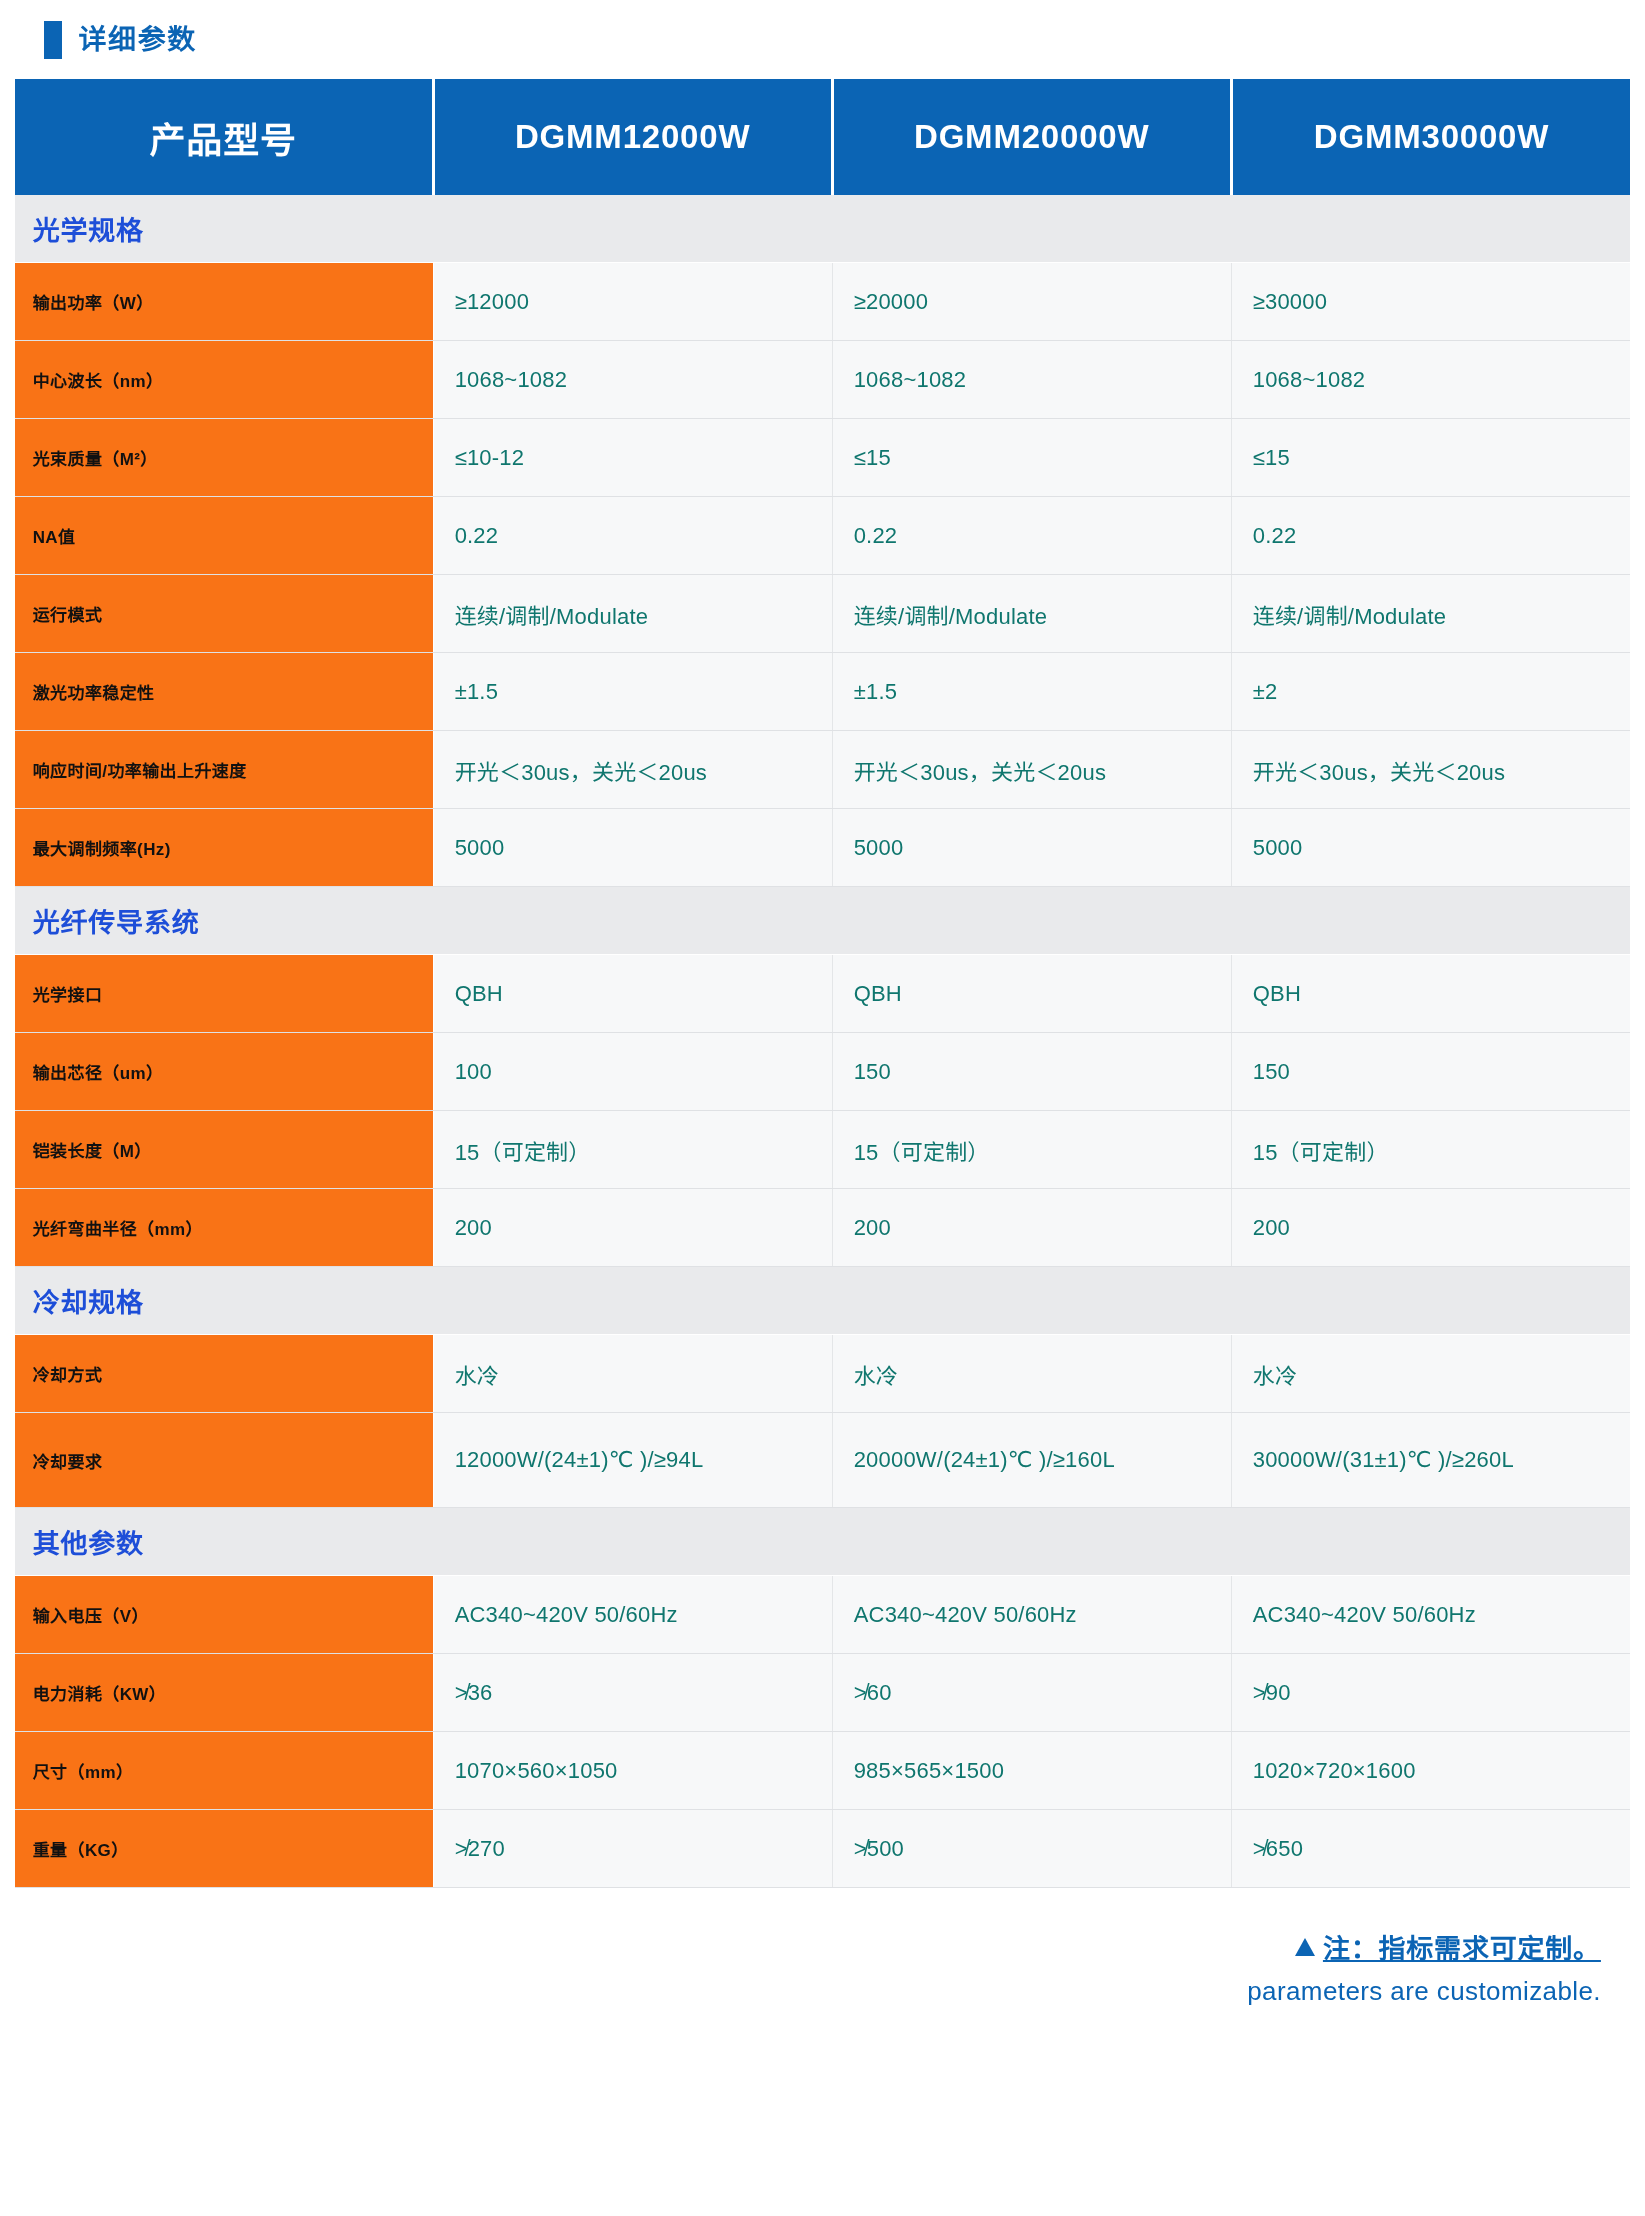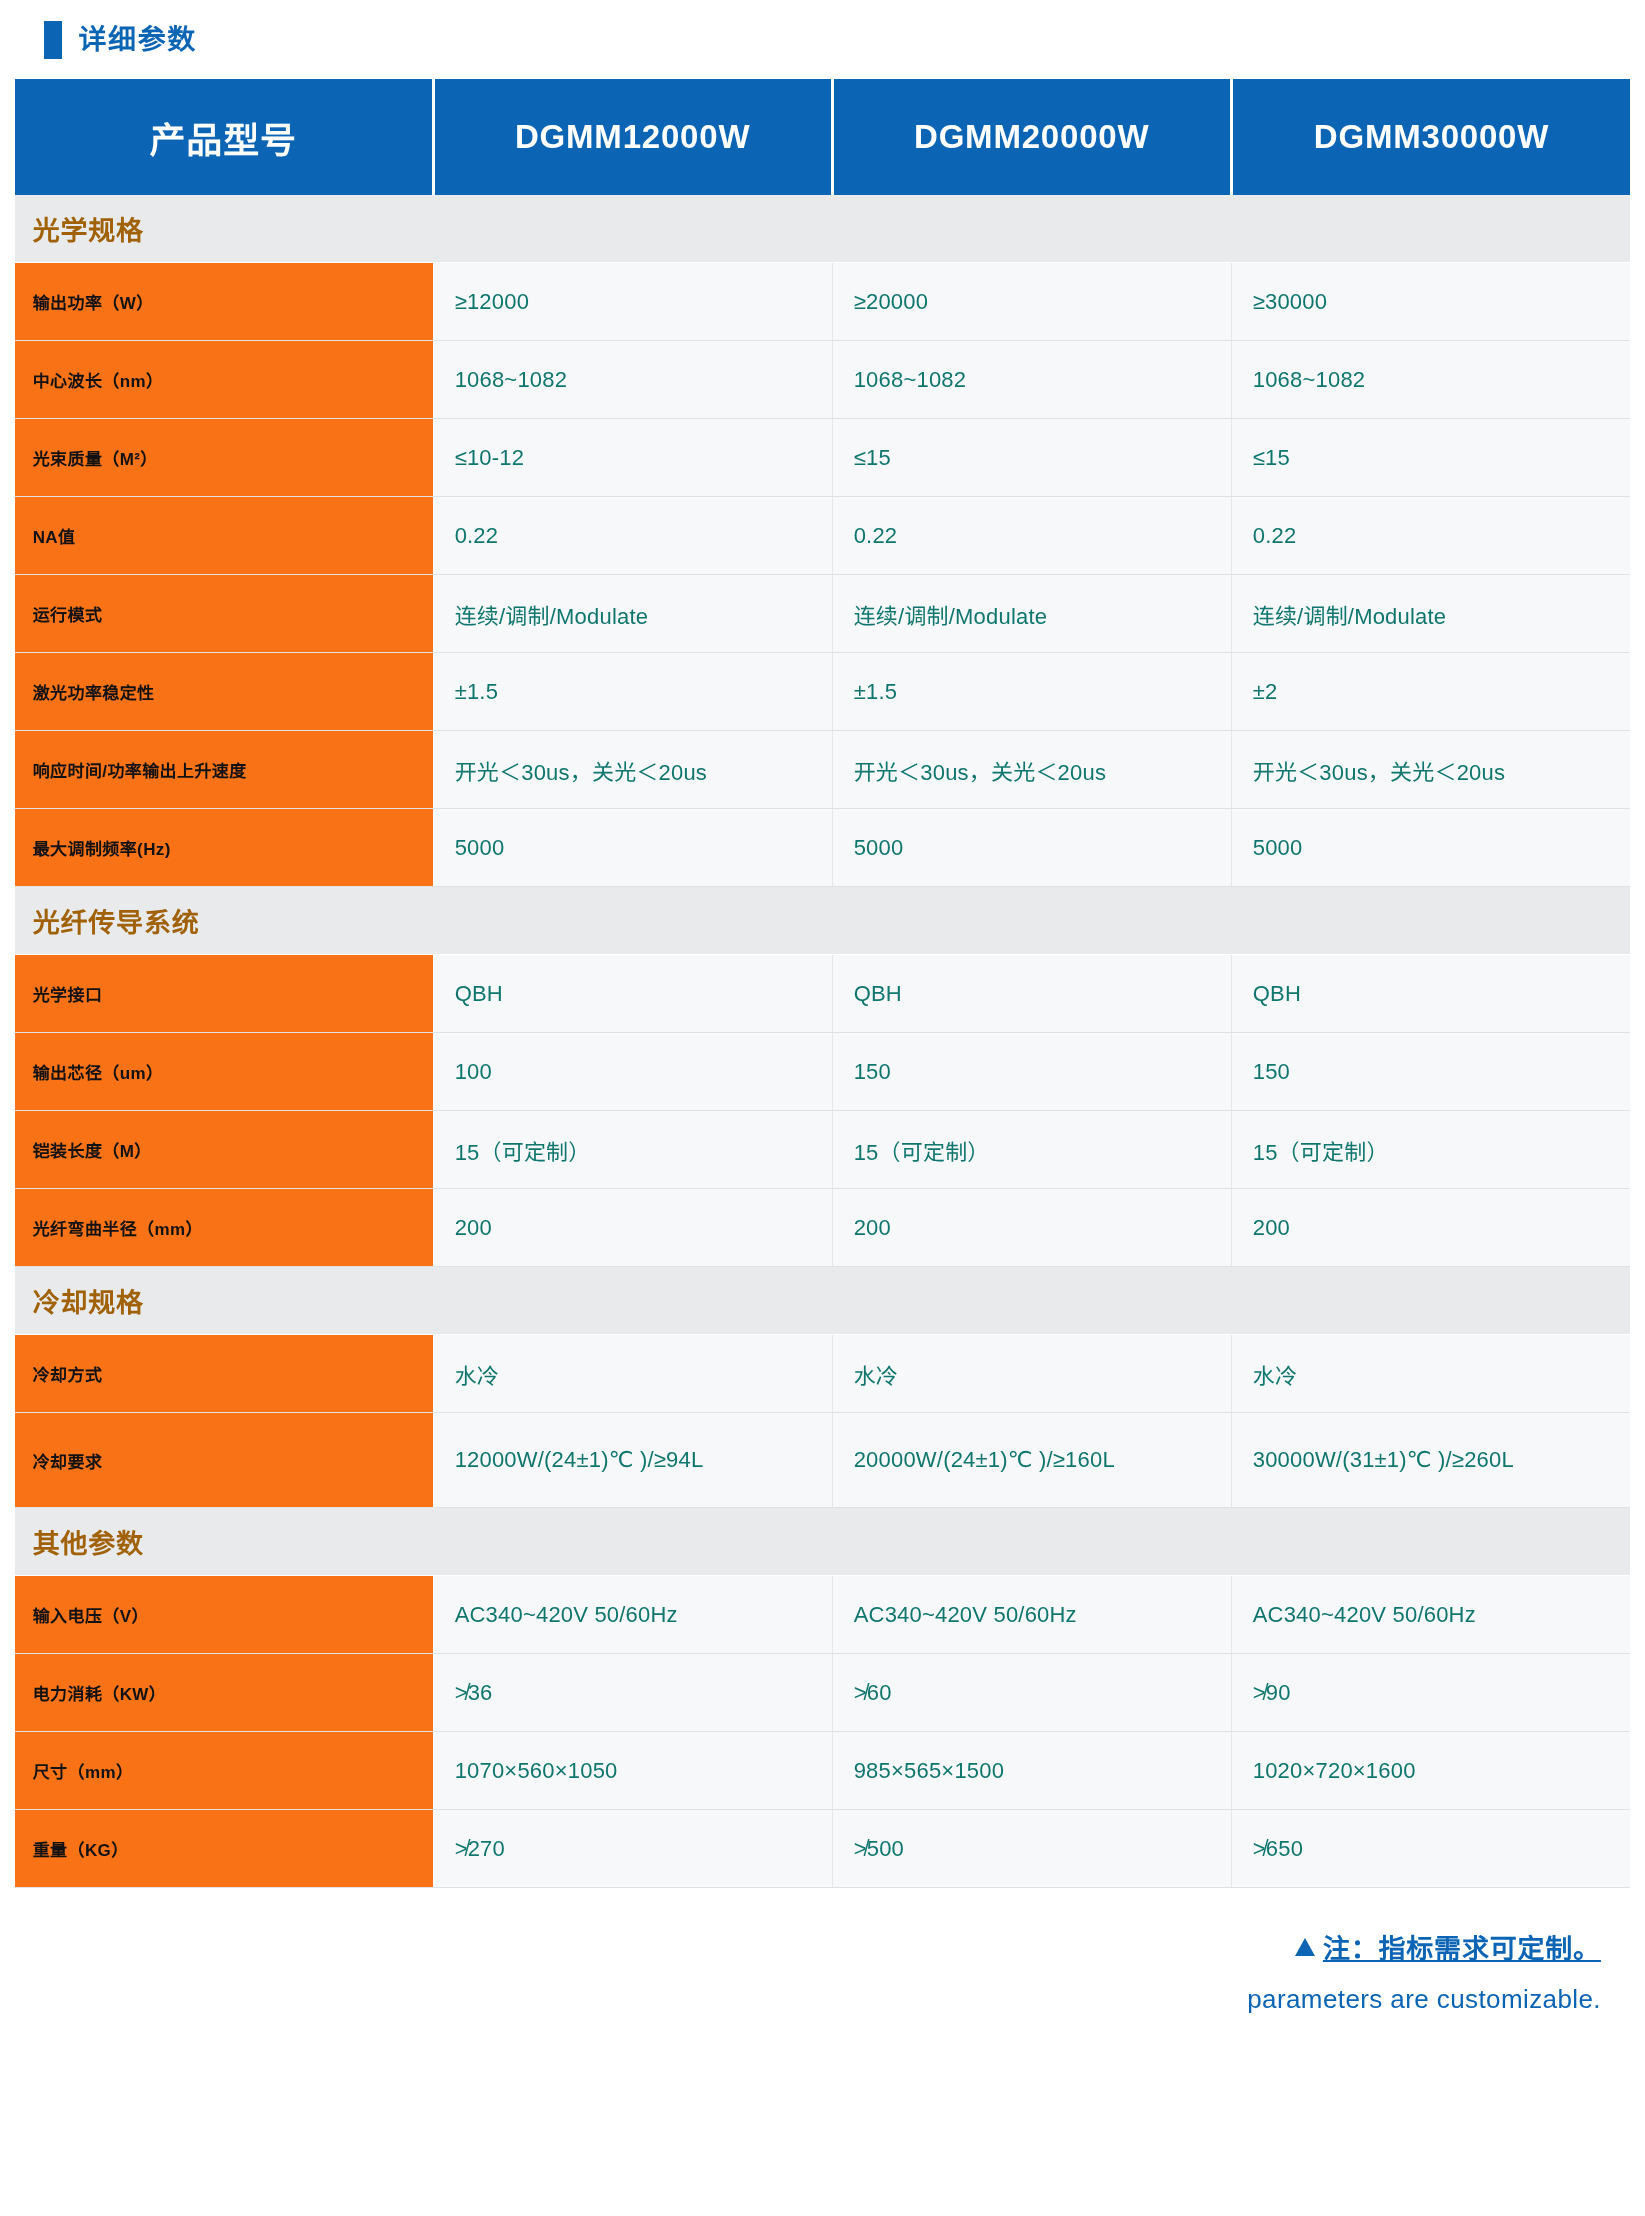--- a/index.html
+++ b/index.html
@@ -68,21 +68,21 @@
     border-right: 3.3px solid #ffffff;
     letter-spacing: 0.8px;
   }
   thead th:last-child { border-right: none; }
   thead th.model-col { font-size: 33px; }
 
   tbody tr.section td {
     background: #e9eaec;
     font-size: 27px;
     font-weight: 700;
-    color: #a16207;
+    color: #1d4ed8;
     height: 65px;
     padding-left: 18px;
     letter-spacing: 0.8px;
     border-bottom: 0.8px solid #ffffff;
   }
 
   tbody tr.data td {
     border-bottom: 0.8px solid #dfe1e4;
     height: 75px;
     vertical-align: middle;
@@ -129,21 +129,21 @@
     border-right: 10.6px solid transparent;
     border-bottom: 18px solid #0b64b4;
     margin-right: 8.2px;
     vertical-align: 1.6px;
   }
   .note-line2 {
     font-size: 26px;
     font-weight: 400;
     letter-spacing: 0.4px;
     line-height: 1.4;
-    margin-top: 14px;
+    margin-top: 6px;
   }
 </style>
 </head>
 <body>
 
 <div class="page">
 
   <div class="title-row">
     <div class="title-mark"></div>
     <div class="title-text">详细参数</div>

